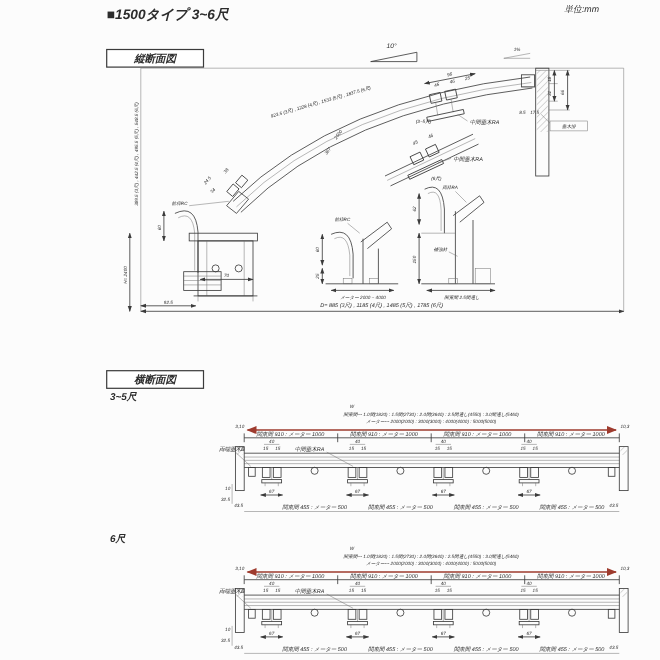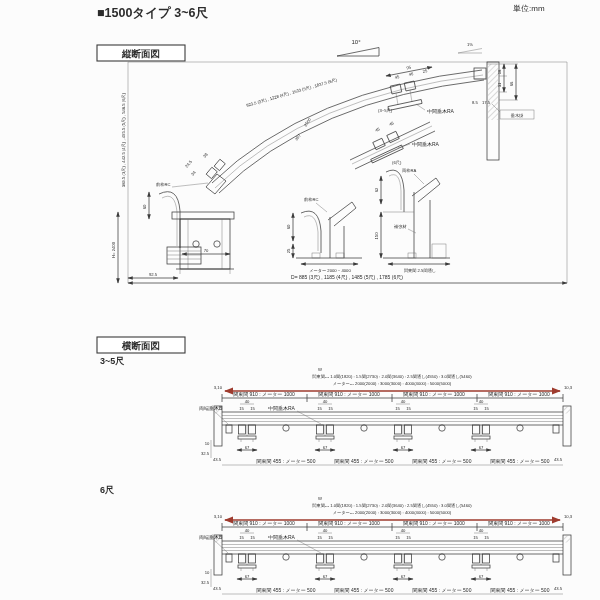--- a/index.html
+++ b/index.html
@@ -1,17 +1,17 @@
 <!DOCTYPE html>
 <html><head>
 <meta charset="utf-8">
 <style>
   html,body{margin:0;padding:0;background:#ffffff;}
   #page{position:relative;width:600px;height:600px;background:#fcfcfc;overflow:hidden;
-        font-family:"Liberation Sans",sans-serif;}
+        font-family:"Liberation Sans",sans-serif;font-style:italic;}
   svg{position:absolute;left:0;top:0;}
   text{font-family:"Liberation Sans","DejaVu Sans",sans-serif;fill:#2c2c2c;}
   .ln{stroke:#3b3b3b;stroke-width:.75;fill:none;}
   .lt{stroke:#6f6f6f;stroke-width:.45;fill:none;}
   .red{stroke:#9e3b2e;stroke-width:1.4;fill:none;}
   .d4{font-size:4.2px;}
   .d45{font-size:5px;}
   .d5{font-size:6px;}
   .hd{font-size:9.5px;font-weight:bold;}
   .sub{font-size:9px;font-weight:bold;}

